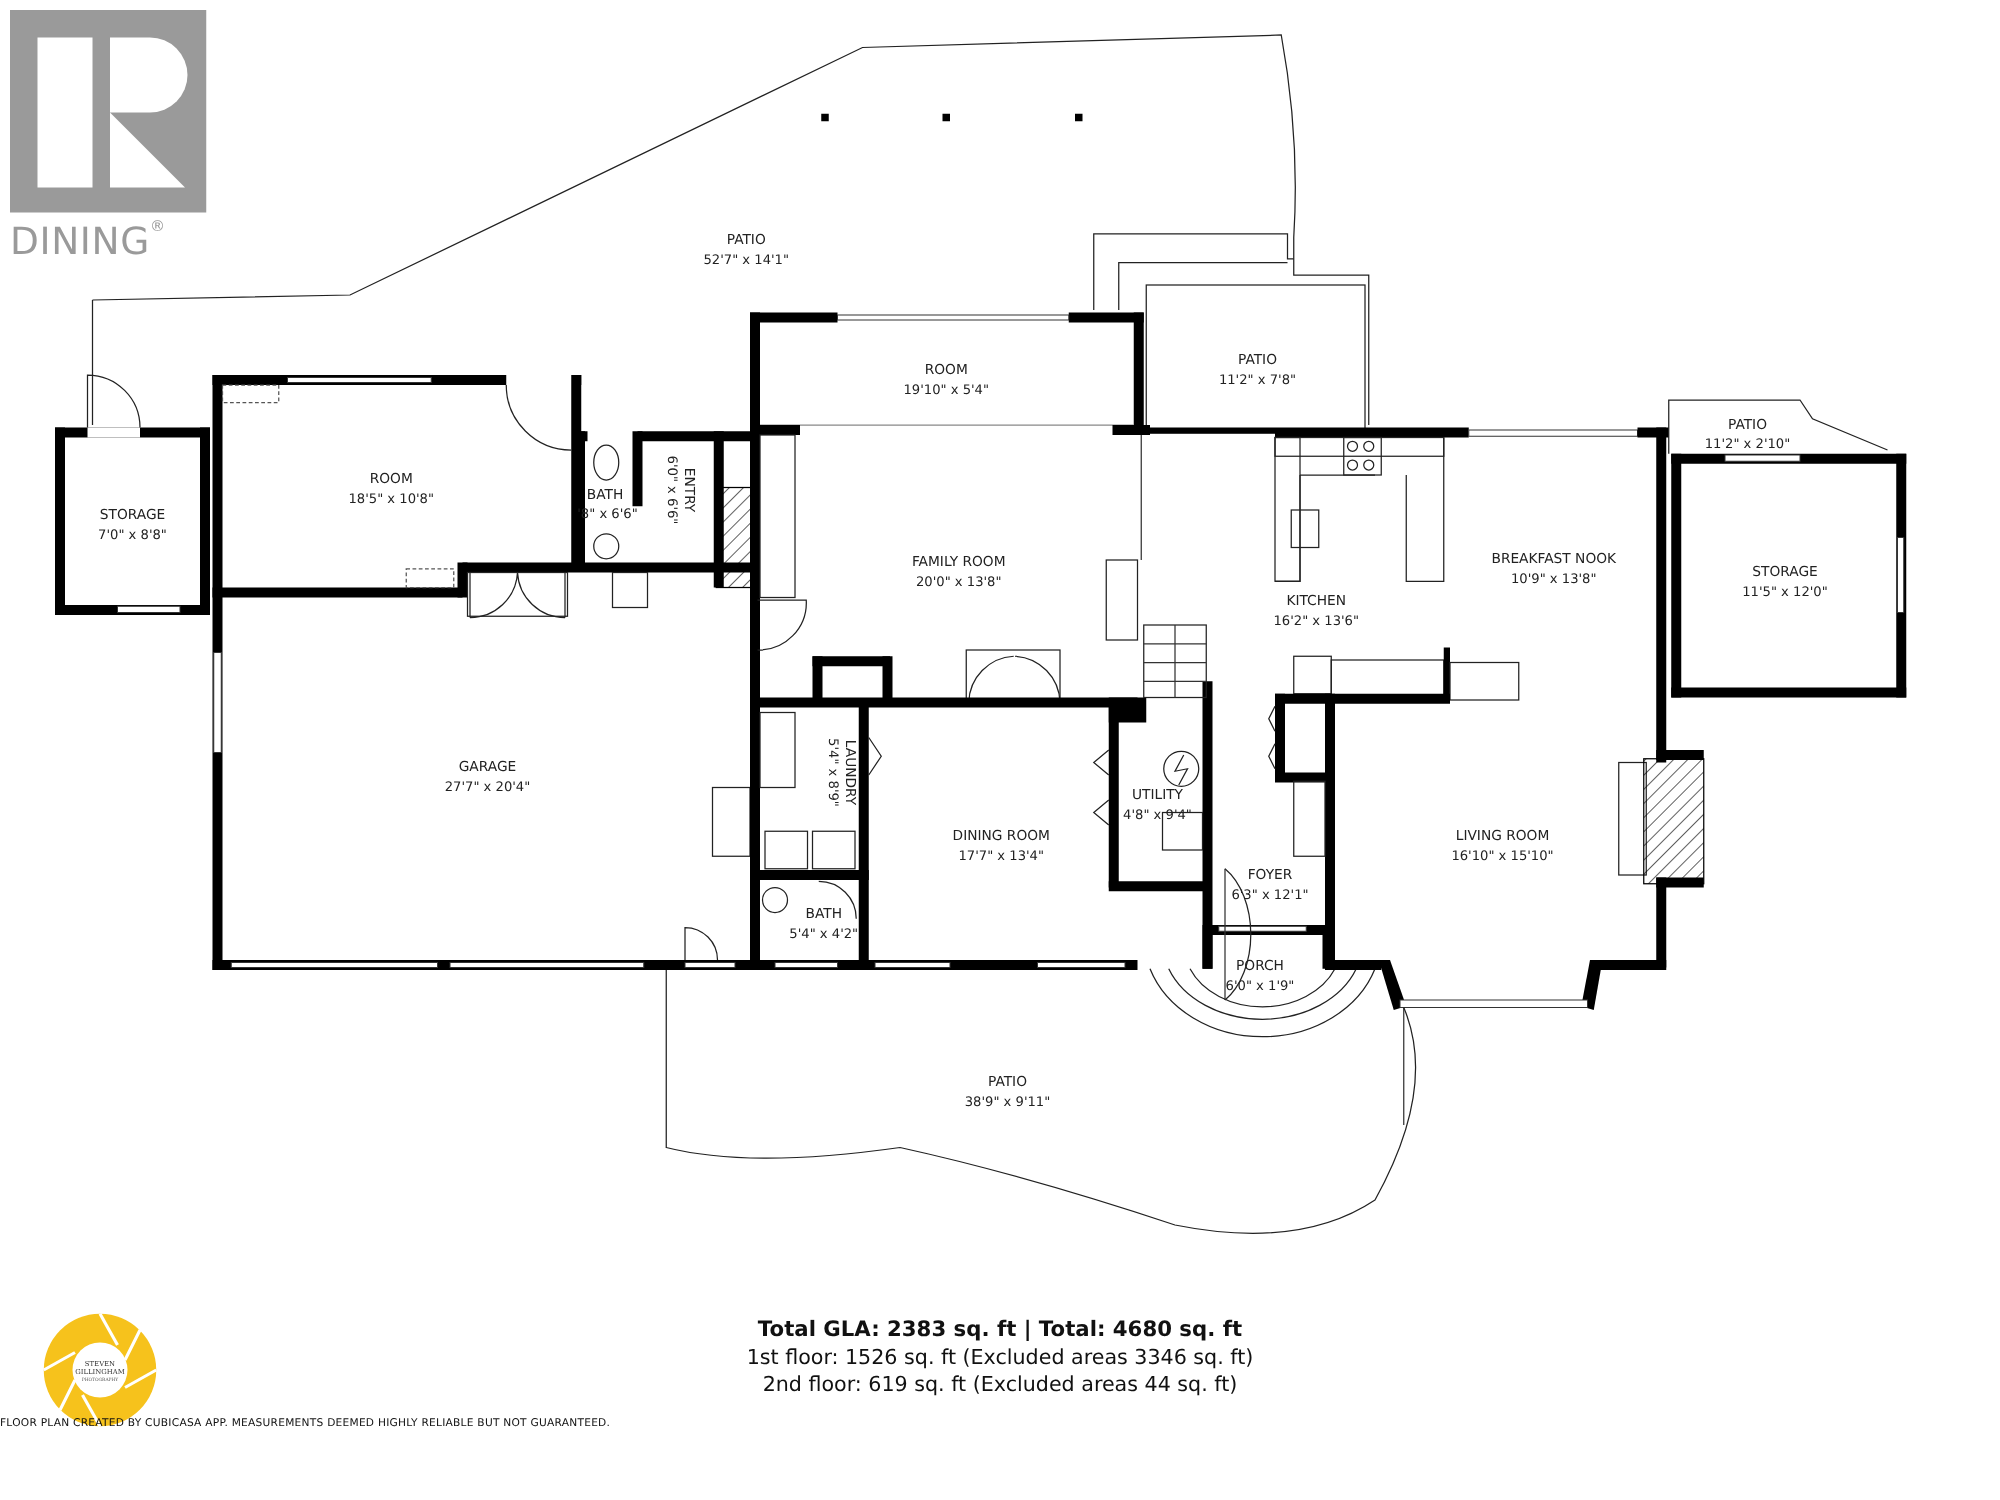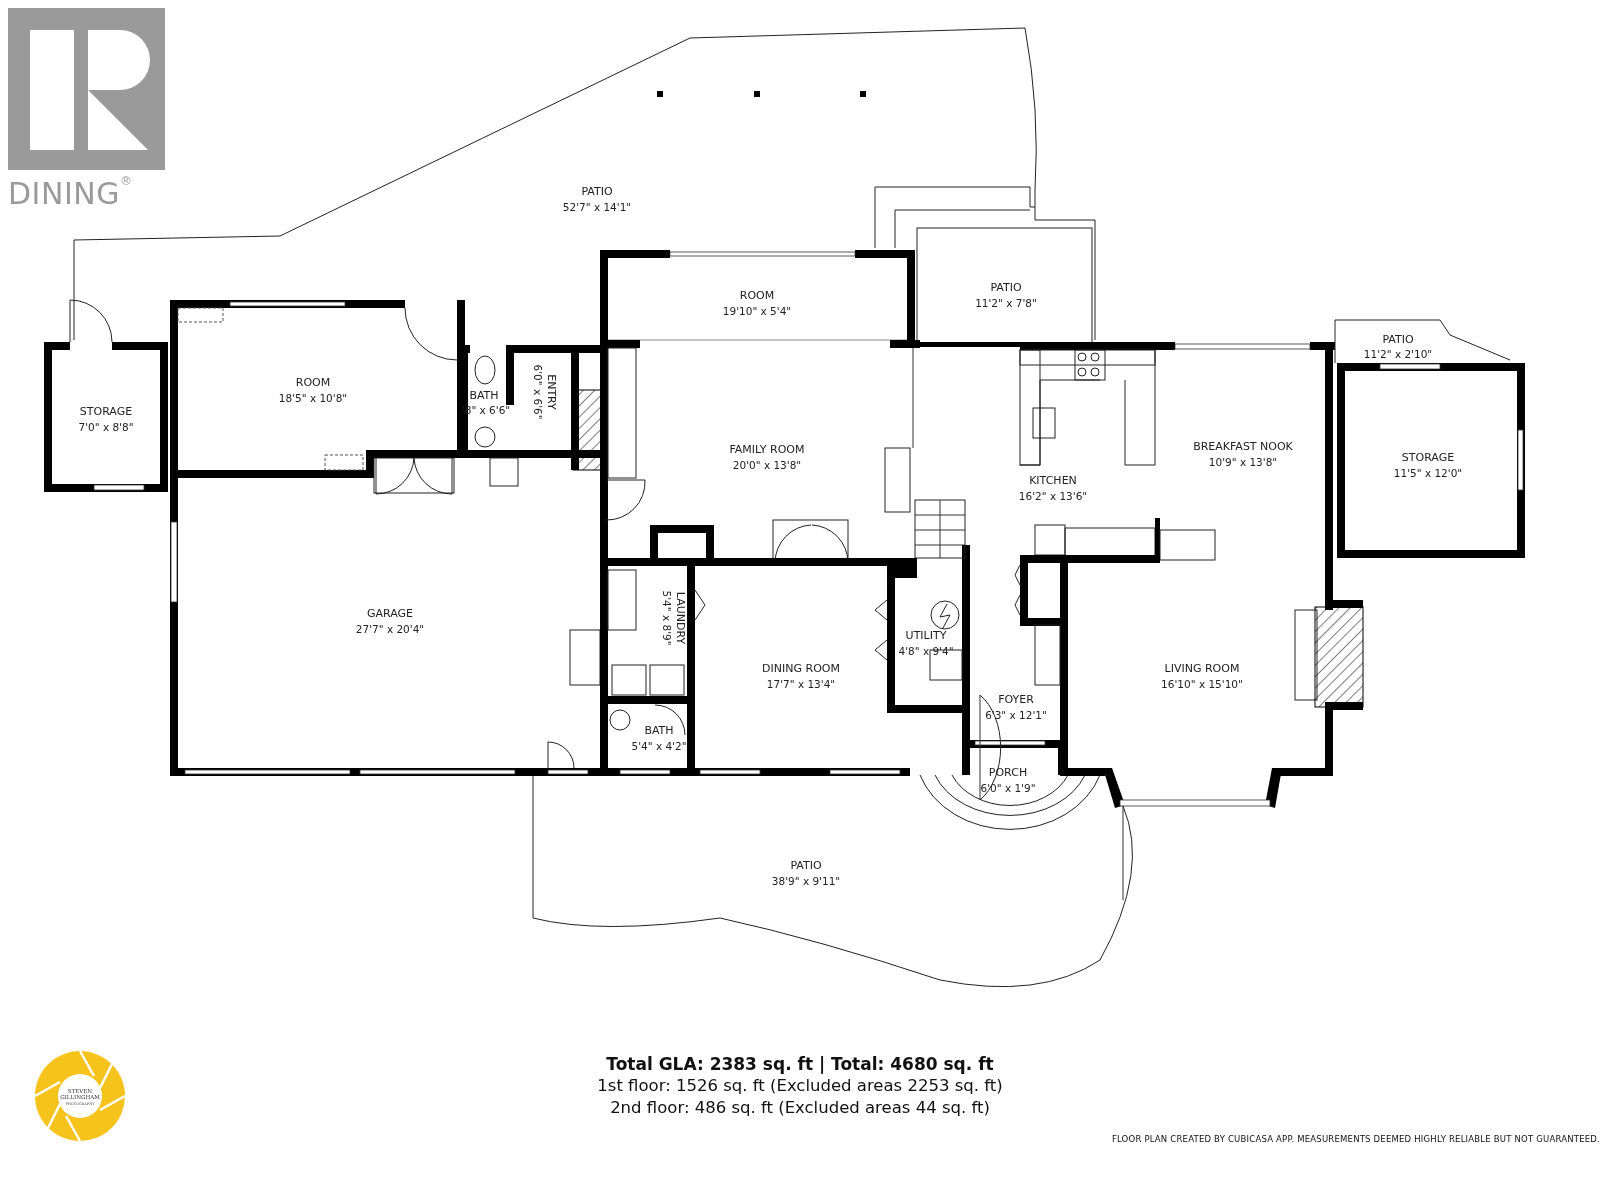--- a/index.html
+++ b/index.html
@@ -8,21 +8,21 @@
   .room-name { font-family: "DejaVu Sans", sans-serif; font-size: 11px; fill: #222; text-anchor: middle; }
   .room-dim { font-family: "DejaVu Sans", sans-serif; font-size: 10.5px; fill: #222; text-anchor: middle; }
   .wall { fill: #000; }
   .thin { fill: none; stroke: #222; stroke-width: 1; }
   .dash { fill: none; stroke: #555; stroke-width: 1; stroke-dasharray: 3 2; }
   .win { fill: #fff; stroke: #333; stroke-width: 0.8; }
   .hatch { fill: url(#hatchPat); stroke: #000; stroke-width: 1; }
   #summary { position: absolute; left: 0; width: 1600px; top: 1053px; text-align: center; color: #111; }
   #summary .line-bold { font-family: "DejaVu Sans", sans-serif; font-weight: bold; font-size: 17px; line-height: 22px; }
   #summary .line { font-family: "DejaVu Sans", sans-serif; font-size: 16.5px; line-height: 22px; }
-  #disclaimer { position: absolute; left: 0; width: 1600px; top: 1134px; text-align: right; font-family: "DejaVu Sans", sans-serif; font-size: 8.5px; color: #111; letter-spacing: 0.2px; }
+  #disclaimer { position: absolute; left: 0; width: 1600px; top: 1134px; text-align: left; font-family: "DejaVu Sans", sans-serif; font-size: 8.5px; color: #111; letter-spacing: 0.2px; }
   #realtor-logo { position: absolute; left: 8px; top: 8px; width: 160px; height: 200px; }
   #realtor-logo .box { position: absolute; left: 0; top: 0; width: 157px; height: 162px; background: #9a9a9a; }
   #realtor-logo .word { position: absolute; left: 0; top: 168px; font-family: "DejaVu Sans", sans-serif; font-size: 30px; color: #9a9a9a; letter-spacing: 0.5px; }
   #realtor-logo .word sup { font-size: 12px; vertical-align: top; position: relative; top: -2px; }
   #photo-logo { position: absolute; left: 34px; top: 1050px; width: 92px; height: 92px; }
   #photo-logo .t1 { font-family: "DejaVu Serif", serif; font-size: 5.5px; fill: #333; text-anchor: middle; }
   #photo-logo .t2 { font-family: "DejaVu Serif", serif; font-size: 3.5px; fill: #555; text-anchor: middle; }
 </style>
 </head>
 <body>
@@ -297,17 +297,17 @@
     <line x1="78" y1="14" x2="66" y2="38"></line>
     <line x1="14" y1="78" x2="26" y2="54"></line>
   </g>
   <text class="t1" x="46" y="43">STEVEN</text>
   <text class="t1" x="46" y="49">GILLINGHAM</text>
   <text class="t2" x="46" y="55">PHOTOGRAPHY</text>
 </svg>
 
 <div id="summary">
   <div class="line-bold">Total GLA: 2383 sq. ft | Total: 4680 sq. ft</div>
-  <div class="line">1st floor: 1526 sq. ft (Excluded areas 2253 sq. ft)</div>
-  <div class="line">2nd floor: 486 sq. ft (Excluded areas 44 sq. ft)</div>
+  <div class="line">1st floor: 1526 sq. ft (Excluded areas 3346 sq. ft)</div>
+  <div class="line">2nd floor: 619 sq. ft (Excluded areas 44 sq. ft)</div>
 </div>
 
 <div id="disclaimer">FLOOR PLAN CREATED BY CUBICASA APP. MEASUREMENTS DEEMED HIGHLY RELIABLE BUT NOT GUARANTEED.</div>
 
 </body></html>

